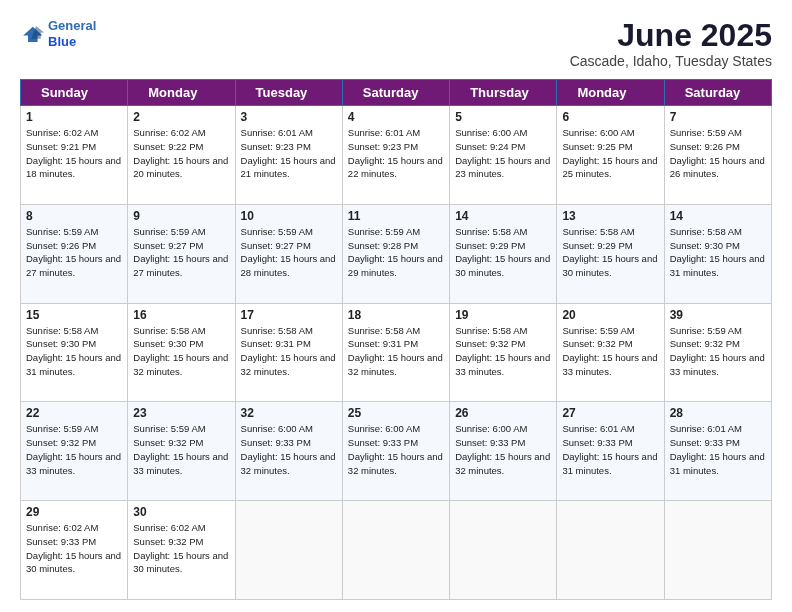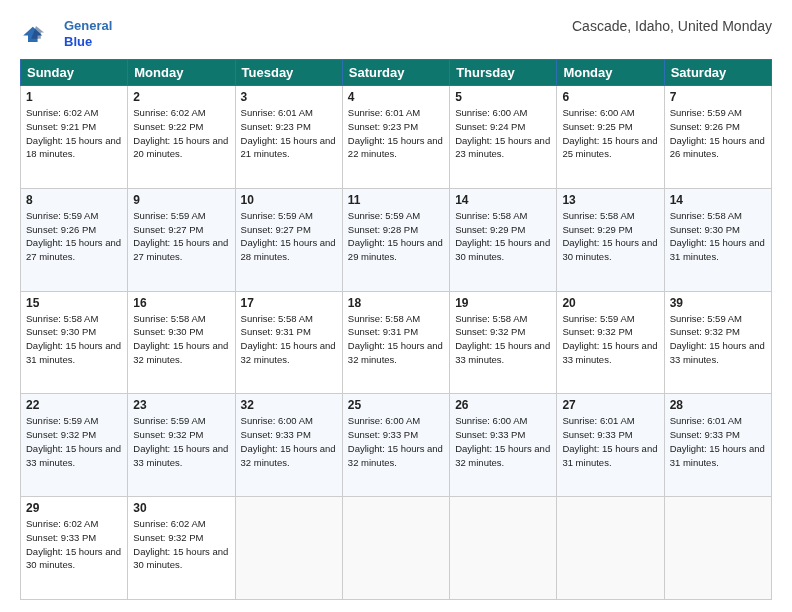--- a/index.html
+++ b/index.html
@@ -19,21 +19,21 @@
     }
     .top-section {
       display: flex;
       justify-content: space-between;
       align-items: flex-start;
       margin-bottom: 10px;
     }
     .logo {
       display: flex;
       align-items: center;
-      gap: 20px;
+      gap: 4px;
     }
     .logo-text {
       font-size: 13px;
       font-weight: bold;
       color: #1a1a2e;
       line-height: 1.2;
     }
     .logo-text span {
       color: #2e6db4;
     }
@@ -53,24 +53,24 @@
     .subtitle {
       font-size: 14px;
       color: #444;
     }
     .calendar {
       width: 100%;
       border-collapse: collapse;
       flex: 1;
     }
     .calendar th {
-      background: #0f766e;
+      background: #701a75;
       color: white;
       text-align: left;
-      padding: 5px 6px;
+      padding: 5px 20px;
       font-size: 13px;
       font-weight: bold;
       border: 1px solid #2e6db4;
     }
     .calendar td {
       border: 1px solid #ccc;
       vertical-align: top;
       padding: 4px 5px;
       font-size: 10px;
       color: #222;
@@ -110,21 +110,22 @@
         <rect x="0" y="0" width="30" height="24" fill="white"></rect>
         <polygon points="16,3 28,14 22,14 22,22 10,22 10,14 4,14" fill="#2e6db4"></polygon>
         <polygon points="20,2 30,10 26,10 26,18 14,18" fill="#1a3a6b" opacity="0.5"></polygon>
       </svg>
       <div class="logo-text">
         <div><span>General</span></div>
         <div><span style="color:#1d4ed8">Blue</span></div>
       </div>
     </div>
     <div class="title-section">
-      <div class="subtitle">Cascade, Idaho, United Monday</div>
+      <div class="main-title">June 2025</div>
+      <div class="subtitle">Cascade, Idaho, Tuesday States</div>
     </div>
   </div>
 
   <table class="calendar">
     <thead>
       <tr>
       <th>Sunday</th>
           <th>Monday</th>
           <th>Tuesday</th>
           <th>Saturday</th>

